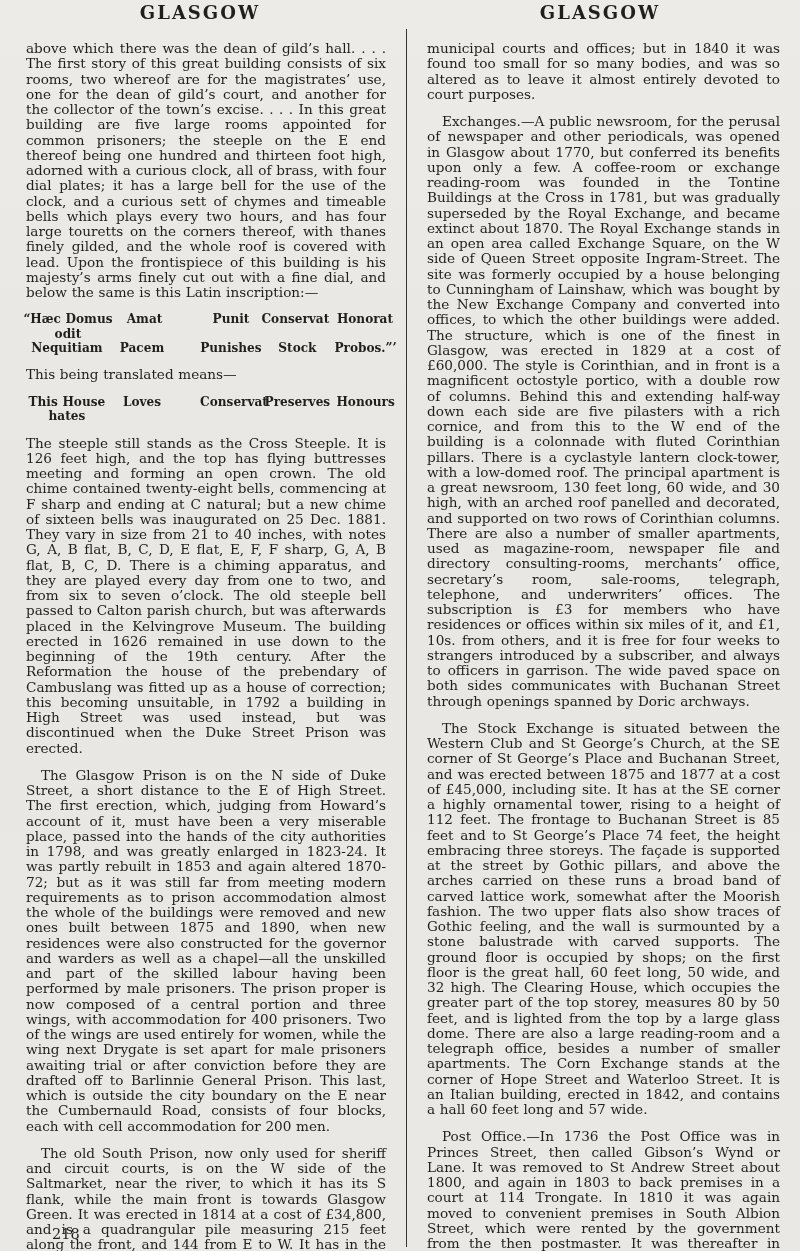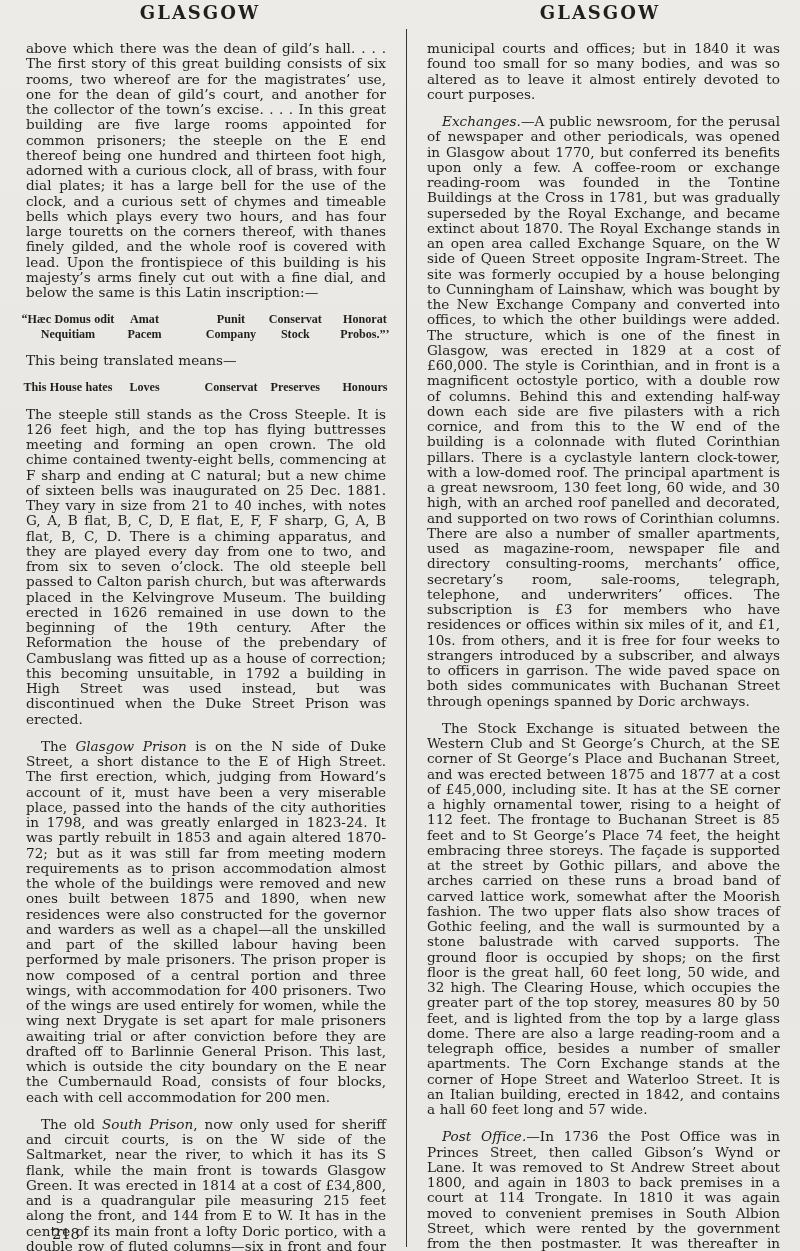--- a/index.html
+++ b/index.html
@@ -14,24 +14,24 @@
   .divider{position:absolute;left:406px;top:29px;width:1px;height:1218px;background:#383531;}
   .col-body{
     position:absolute;top:29px;
     font-size:13.6px;line-height:15.25px;text-align:justify;
     word-spacing:0.4px;
   }
   .col-body.left{left:14px;width:384px;}
   .col-body.right{left:415px;width:377px;}
   .para{margin:12px;padding:0;}
   .para.indent{text-indent:15px;}
-  .it{font-style:italic;}
+  .it{}
   .couplets{font-weight:bold;font-size:12.1px;line-height:14.4px;margin:3px 0 3px 0;text-align:center;}
   .couplet-row{display:flex;}
-  .couplet-cell{text-align:center;font-family:Liberation Serif, serif;}
+  .couplet-cell{text-align:center;}
   .couplet-cell.c0{width:31%;}
   .couplet-cell.c1{width:13%;}
   .couplet-cell.c2{width:16%;margin-left:36px;}
   .couplet-cell.c3{width:21%;}
   .couplet-cell.c4{width:19%;}
   .page-number{position:absolute;left:52px;top:1226px;font-size:14.5px;}
 </style>
 </head>
 <body>
 
@@ -45,21 +45,21 @@
         <div class="couplet-row">
           <div class="couplet-cell c0">“Hæc Domus odit</div>
           <div class="couplet-cell c1">Amat</div>
           <div class="couplet-cell c2">Punit</div>
           <div class="couplet-cell c3">Conservat</div>
           <div class="couplet-cell c4">Honorat</div>
         </div>
         <div class="couplet-row">
           <div class="couplet-cell c0">Nequitiam</div>
           <div class="couplet-cell c1">Pacem</div>
-          <div class="couplet-cell c2">Company</div>
+          <div class="couplet-cell c2">Punishes</div>
           <div class="couplet-cell c3">Stock</div>
           <div class="couplet-cell c4">Probos.”’</div>
         </div>
       </div>
       <p class="para"><span>This being translated means—</span></p>
       <div class="couplets">
         <div class="couplet-row">
           <div class="couplet-cell c0">This House hates</div>
           <div class="couplet-cell c1">Loves</div>
           <div class="couplet-cell c2">Conservat</div>

